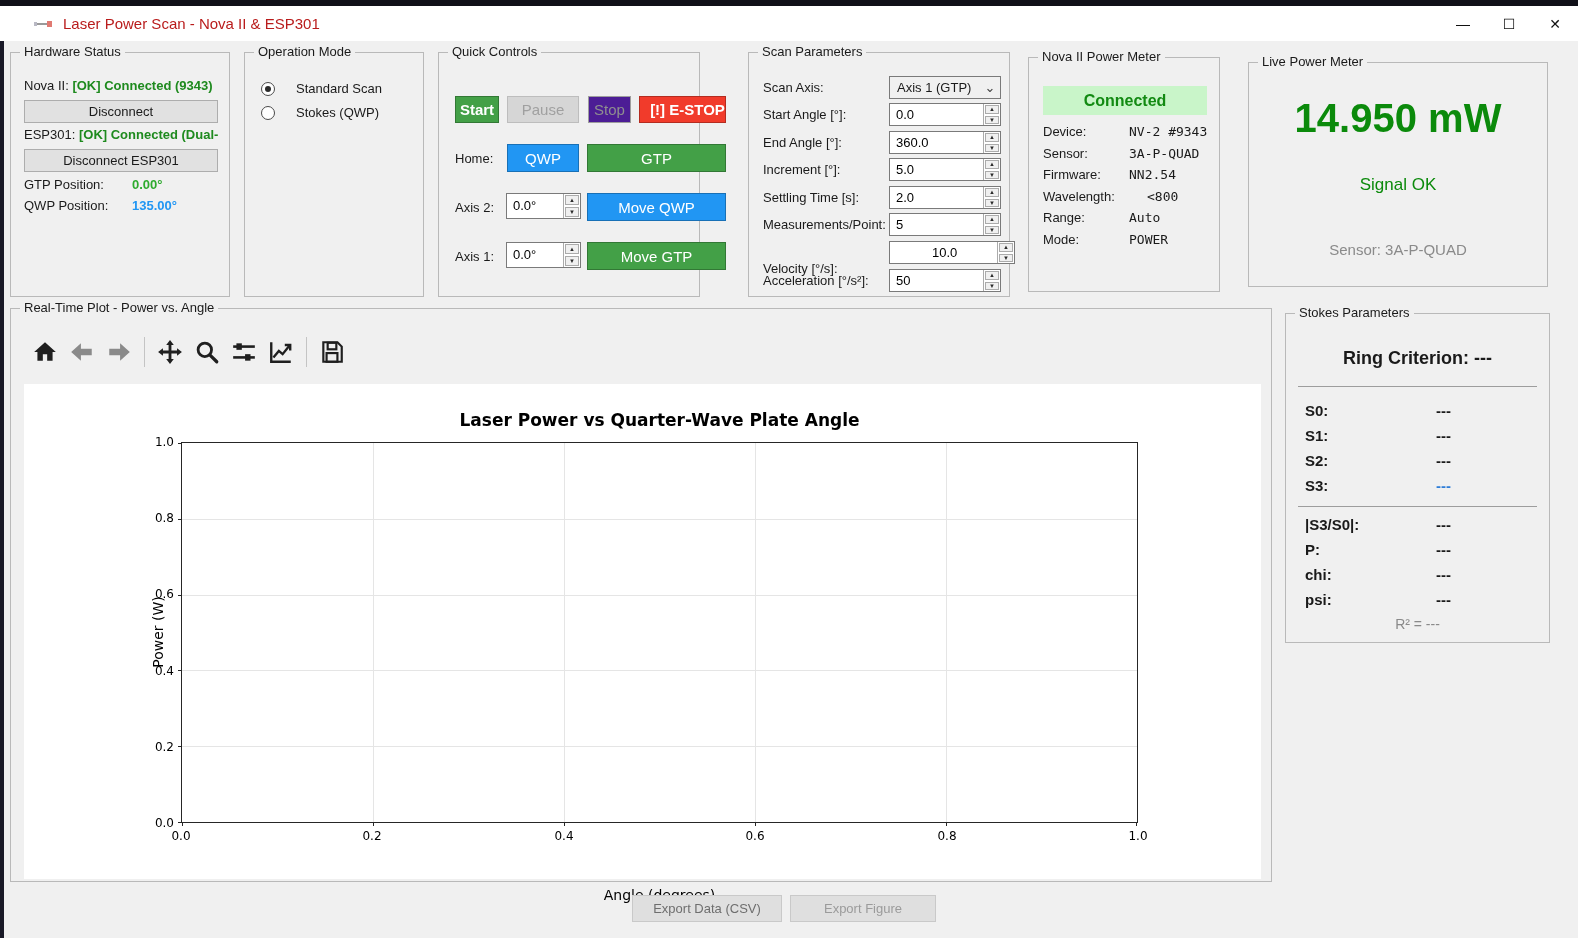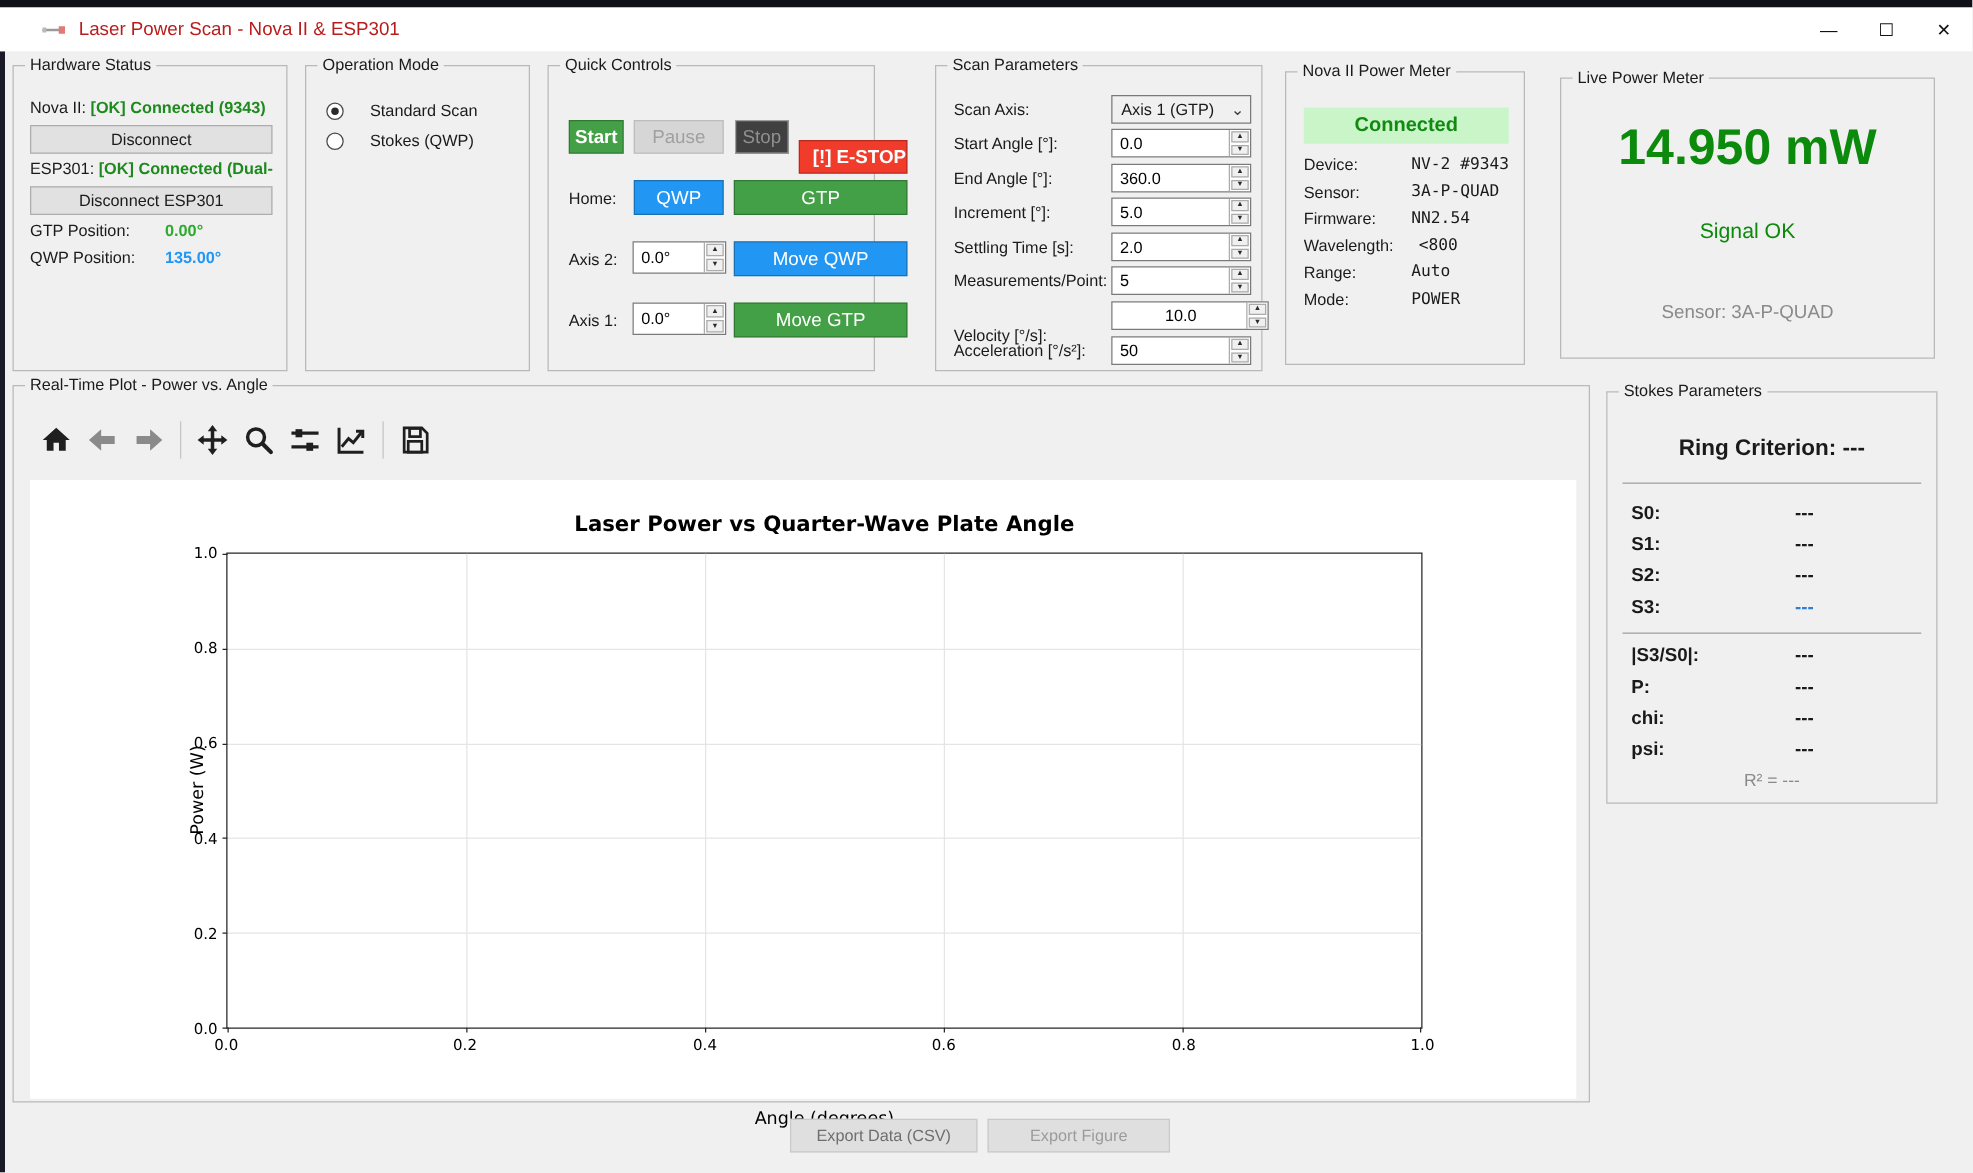--- a/index.html
+++ b/index.html
@@ -39,21 +39,21 @@
   .radio { width:14px; height:14px; border:1px solid #4a4a4a; border-radius:50%; background:#fff; position:relative; }
   .radio.sel::after { content:""; position:absolute; left:3px; top:3px; width:6px; height:6px; border-radius:50%; background:#2b2b2b; }
 
   
   .cbtn { position:absolute; display:flex; align-items:center; justify-content:center; color:#fff; font-size:15px;
           border:1px solid rgba(0,0,0,0.25); }
   .btn-green { background:#43a047; }
   .btn-blue  { background:#2196f3; }
   .btn-red   { background:#f13b2b; font-weight:bold; }
   .btn-disabled  { background:#d6d6d6; color:#a0a0a0; border:1px solid #bdbdbd; }
-  .btn-stopgray  { background:#404040; color:#8f8f8f; border:1px solid #9e9e9e; }
+  .btn-stopgray  { background:#4c1d95; color:#8f8f8f; border:1px solid #9e9e9e; }
 
   
   .spin { position:absolute; height:26px; background:#ffffff; border:1px solid #7a7a7a; display:flex; }
   .spin .val { flex:1; font-size:13px; padding:4px 0 0 6px; color:#000; }
   .spin .arrows { width:17px; border-left:1px solid #ababab; display:flex; flex-direction:column; }
   .spin .arrows div { flex:1; background:#f0f0f0; border:1px solid #ababab; margin:1px; display:flex; align-items:center; justify-content:center; font-size:6px; color:#2b2b2b; line-height:1; }
 
   
   .combo { position:absolute; height:23px; background:#f0f0f0; border:1px solid #7a7a7a; display:flex; align-items:center; }
   .combo .val { flex:1; font-size:13px; padding-left:7px; }
@@ -151,21 +151,21 @@
     <span class="radio"></span>
     <span class="lbl">Stokes (QWP)</span>
   </div>
 </div>
 
 <div class="group" style="left:438px; top:52px; width:262px; height:245px;">
   <span class="group-label">Quick Controls</span>
   <div class="cbtn btn-green" style="left:16px; top:43px; width:44px; height:27px; font-weight:bold;">Start</div>
   <div class="cbtn btn-disabled" style="left:68px; top:43px; width:72px; height:27px;">Pause</div>
   <div class="cbtn btn-stopgray" style="left:149px; top:43px; width:43px; height:27px;">Stop</div>
-  <div class="cbtn btn-red" style="left:200px; top:59px; width:87px; height:27px;padding-left:10px;">[!] E-STOP</div>
+  <div class="cbtn btn-red" style="left:200px; top:43px; width:87px; height:27px;padding-left:10px;">[!] E-STOP</div>
 
   <span class="lbl" style="position:absolute; left:16px; top:98px;">Home:</span>
   <div class="cbtn btn-blue" style="left:68px; top:91px; width:72px; height:28px;">QWP</div>
   <div class="cbtn btn-green" style="left:148px; top:91px; width:139px; height:28px;">GTP</div>
 
   <span class="lbl" style="position:absolute; left:16px; top:147px;">Axis 2:</span>
   <div class="spin" style="left:67px; top:140px; width:75px;">
     <span class="val">0.0°</span>
     <span class="arrows">
         <div>▲</div>
@@ -256,21 +256,21 @@
       </span>
   </div>
 </div>
 
 <div class="group" style="left:1028px; top:57px; width:192px; height:235px;">
   <span class="group-label">Nova II Power Meter</span>
   <div class="badge" style="left:14px; top:28px; width:164px; height:29px;">Connected</div>
   <div class="meter-row" style="top:66px;"><span>Device:</span><span class="mv">NV-2 #9343</span></div>
   <div class="meter-row" style="top:88px;"><span>Sensor:</span><span class="mv">3A-P-QUAD</span></div>
   <div class="meter-row" style="top:109px;"><span>Firmware:</span><span class="mv">NN2.54</span></div>
-  <div class="meter-row" style="top:131px;"><span>Wavelength:</span><span class="mv" style="left:92px;">&lt;800</span></div>
+  <div class="meter-row" style="top:131px;"><span>Wavelength:</span><span class="mv" style="left:104px;">&lt;800</span></div>
   <div class="meter-row" style="top:152px;"><span>Range:</span><span class="mv">Auto</span></div>
   <div class="meter-row" style="top:174px;"><span>Mode:</span><span class="mv">POWER</span></div>
 </div>
 
 <div class="group" style="left:1248px; top:62px; width:300px; height:225px;">
   <span class="group-label">Live Power Meter</span>
   <div class="live-reading" style="top:33px;">14.950 mW</div>
   <div class="live-signal" style="top:112px;">Signal OK</div>
   <div class="live-sensor" style="top:178px;">Sensor: 3A-P-QUAD</div>
 </div>

